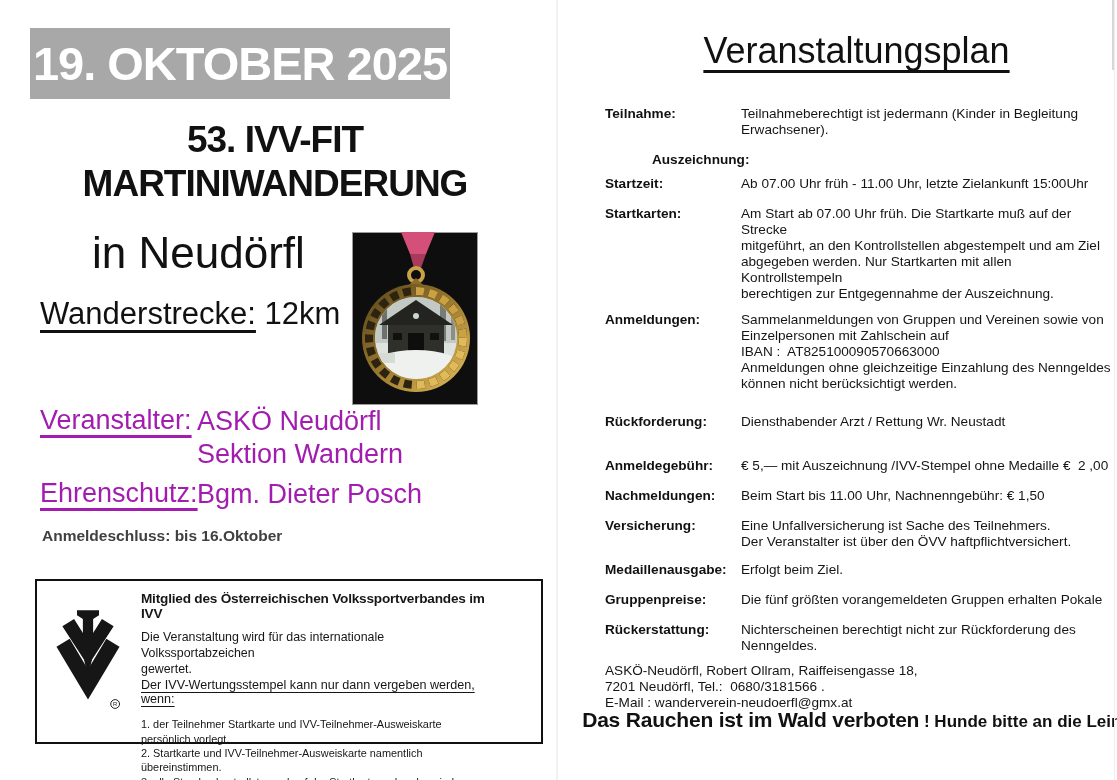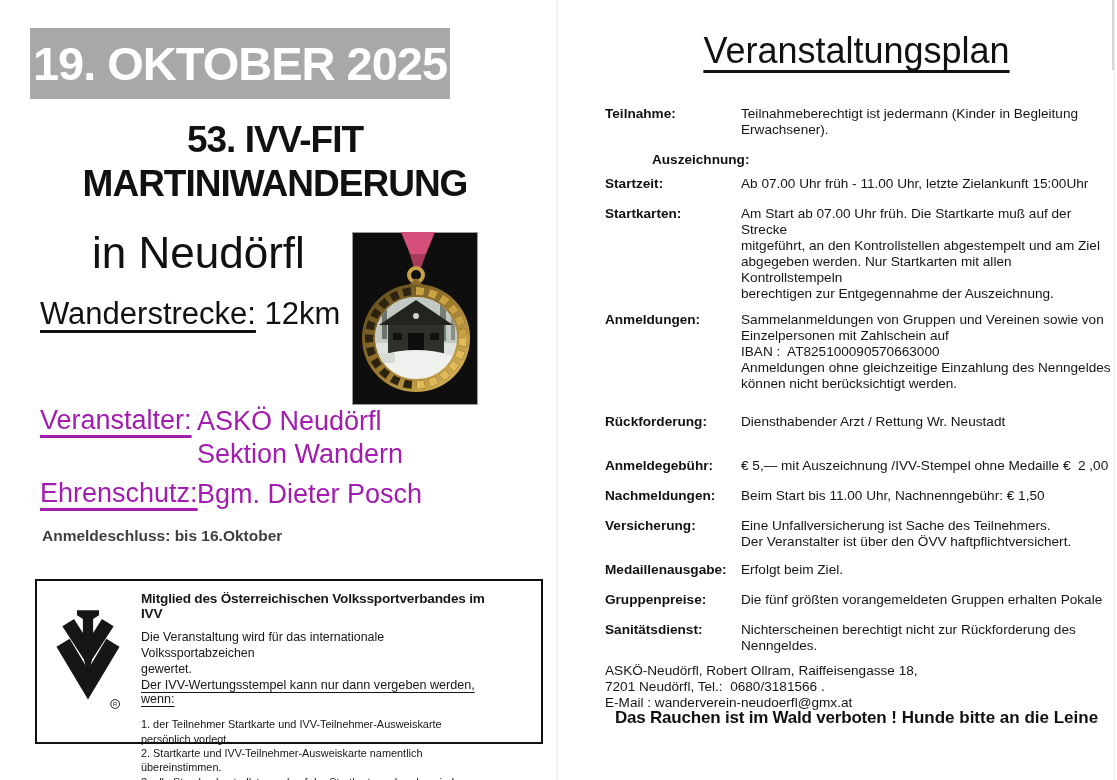--- a/index.html
+++ b/index.html
@@ -69,21 +69,21 @@
   .vlabel{
     flex:0 0 124px;font-weight:bold;font-size:13.6px;line-height:16px;
     white-space:pre-line;color:#111;
   }
   .vvalue{flex:1;font-size:13.6px;line-height:16px;color:#151515;}
   .vline{white-space:pre-wrap;}
   .vline b{font-weight:bold;}
   .plan-footer{
     position:absolute;left:0;top:708px;width:555px;text-align:center;white-space:nowrap;color:#111;
   }
-  .footer-main{font-size:17px;font-weight:bold;letter-spacing:-0.2px;}
+  .footer-main{font-size:21px;font-weight:bold;letter-spacing:-0.2px;}
   .footer-secondary{font-size:17px;font-weight:bold;}
 </style>
 </head>
 <body>
 
 <div class="page-left">
 
   <div class="date-banner">19. OKTOBER 2025</div>
 
   <div class="event-title">
@@ -242,21 +242,21 @@
           <div class="vline">Erfolgt beim Ziel.</div>
         </div>
       </div>
       <div class="vrow">
         <div class="vlabel">Gruppenpreise:</div>
         <div class="vvalue">
           <div class="vline">Die fünf größten vorangemeldeten Gruppen erhalten Pokale</div>
         </div>
       </div>
       <div class="vrow">
-        <div class="vlabel">Sanitätsdienst:</div>
+        <div class="vlabel">Rückerstattung:</div>
         <div class="vvalue">
           <div class="vline">Nichterscheinen berechtigt nicht zur Rückforderung des</div>
           <div class="vline">Nenngeldes.</div>
         </div>
       </div>
       <div class="vrow">
         <div class="vvalue">
           <div class="vline">ASKÖ-Neudörfl, Robert Ollram, Raiffeisengasse 18,</div>
           <div class="vline">7201 Neudörfl, Tel.:  0680/3181566 .</div>
           <div class="vline">E-Mail : wanderverein-neudoerfl@gmx.at</div>

